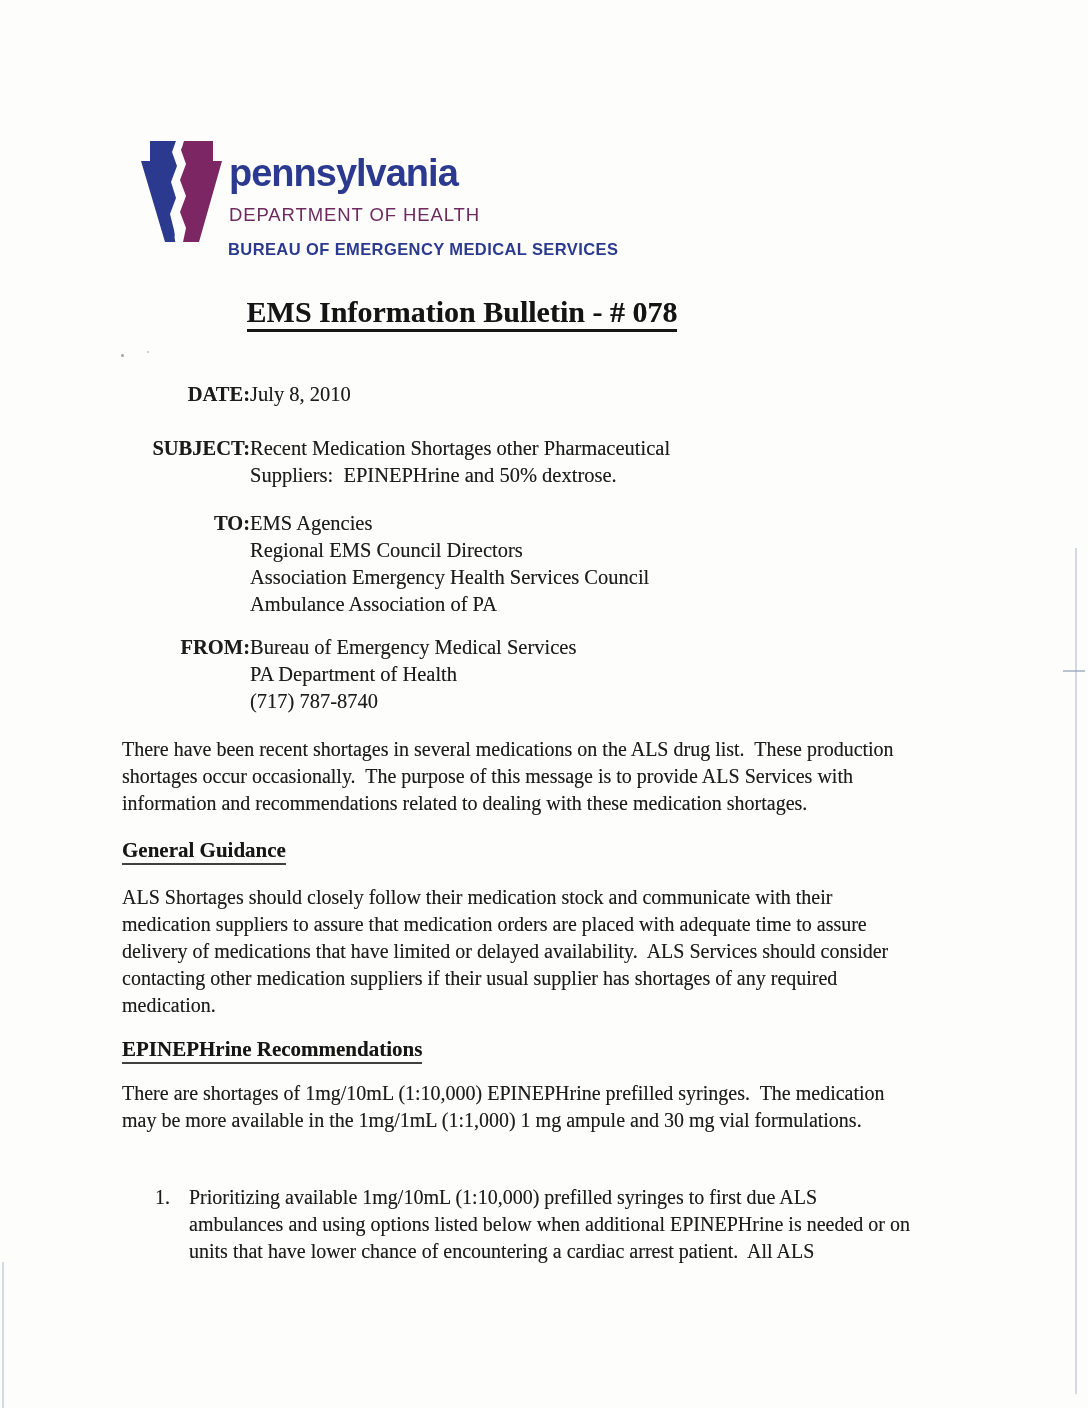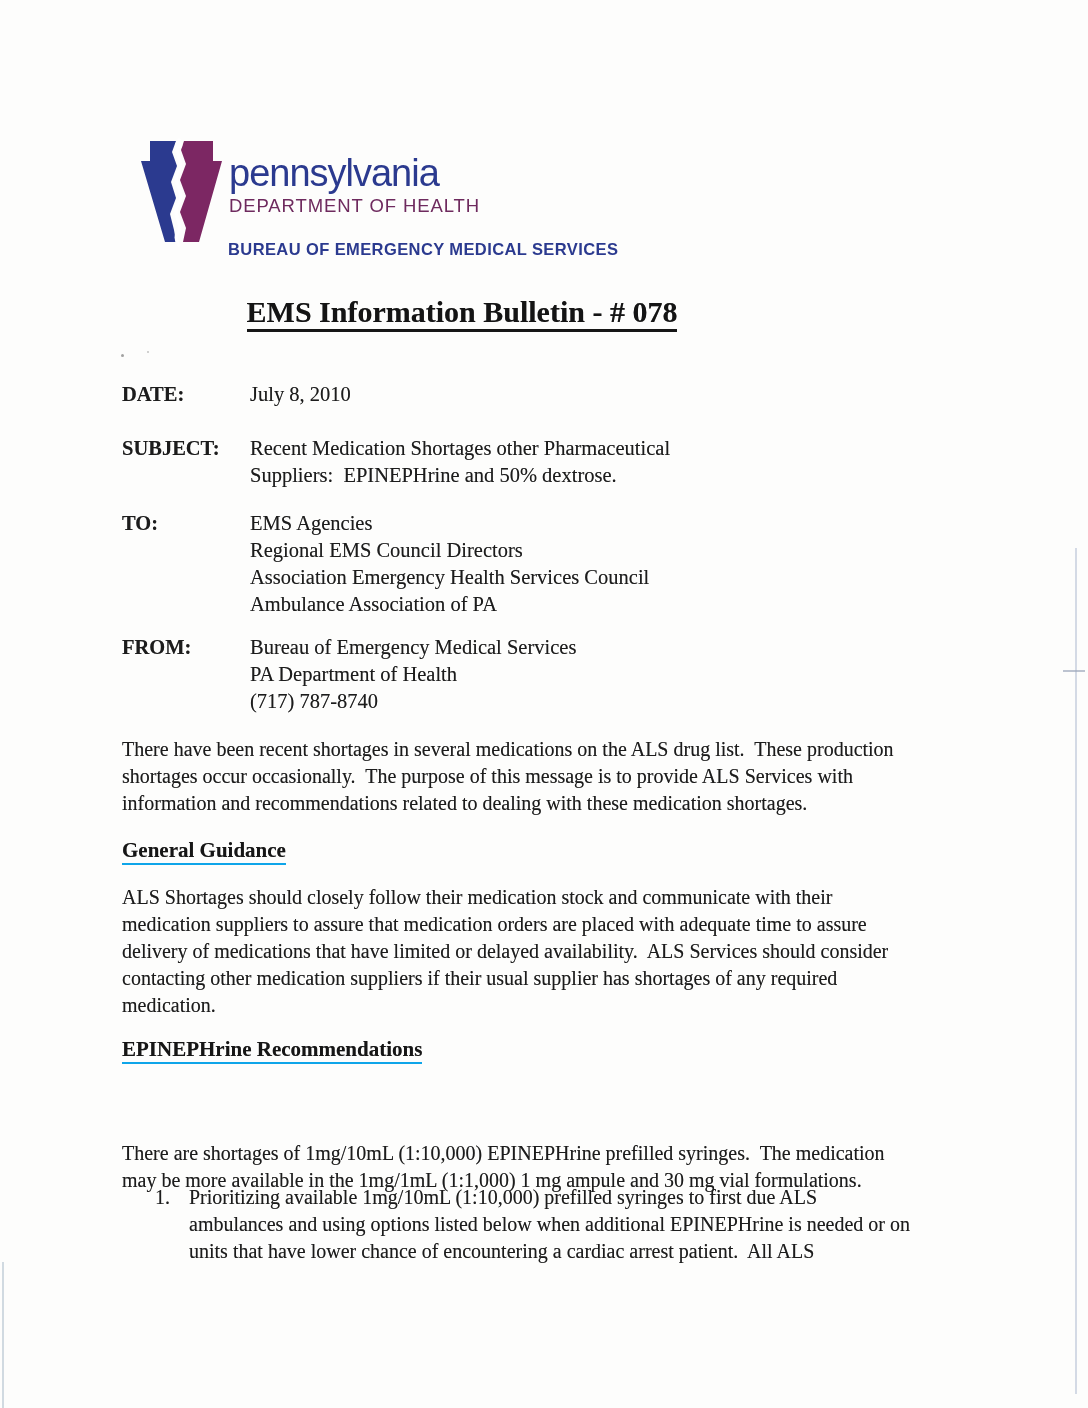--- a/index.html
+++ b/index.html
@@ -13,55 +13,55 @@
   }
   .page{
     position:absolute;inset:0;
     background:#fdfdfc;
   }
   .line{white-space:pre;font-family:Liberation Serif, serif;}
   
   .keystone{position:absolute;left:133px;top:138px;width:96px;height:112px;}
   .logo-text{position:absolute;left:229px;top:154px;font-family:"Liberation Sans", sans-serif;}
   .wordmark{
-    font-size:38px;font-weight:normal;color:#2b3a8f;
+    font-size:38px;font-weight:bold;color:#2b3a8f;
     letter-spacing:-1px;line-height:1.05;
   }
   .dept{
     font-size:18.5px;color:#6e2a5e;letter-spacing:0.9px;
-    margin-top:1px;
+    margin-top:10px;
   }
   .bureau{
     position:absolute;left:228px;top:240px;
     font-family:"Liberation Sans", sans-serif;
     font-size:16.5px;font-weight:bold;color:#2b3a8f;letter-spacing:0.4px;
   }
   
   .title{
     position:absolute;top:295px;left:0;width:924px;
     text-align:center;font-size:30px;font-weight:bold;margin:0;
     color:#141414;
   }
   .title span{border-bottom:3px solid #161616;padding-bottom:1px;}
   
   .field{
     position:absolute;left:122px;display:flex;
     font-size:20.5px;line-height:27px;
   }
-  .field .label{width:128px;font-weight:bold;flex:none;}
+  .field .label{width:128px;font-weight:bold;flex:none;text-align:right;}
   
   .para{
     position:absolute;left:122px;
     font-size:20px;line-height:27px;
   }
   .heading{
     position:absolute;left:122px;
     font-size:21px;font-weight:bold;color:#161616;
   }
-  .heading span{border-bottom:2px solid #0ea5e9;padding-bottom:1px;}
+  .heading span{border-bottom:2px solid #404040;padding-bottom:1px;}
   .list-item{
     position:absolute;left:155px;display:flex;
     font-size:20px;line-height:27px;
   }
   .list-item .num{width:34px;flex:none;}
   
   .para,.field,.heading,.title,.list-item{text-shadow:0 0 0.5px rgba(25,25,25,0.45);}
   
   .artifact{position:absolute;pointer-events:none;}
   .art-right-line{left:1075px;top:548px;width:2px;height:846px;background:#c9d1de;opacity:0.8;}
@@ -141,21 +141,21 @@
     <div class="line">ALS Shortages should closely follow their medication stock and communicate with their</div>
     <div class="line">medication suppliers to assure that medication orders are placed with adequate time to assure</div>
     <div class="line">delivery of medications that have limited or delayed availability.  ALS Services should consider</div>
     <div class="line">contacting other medication suppliers if their usual supplier has shortages of any required</div>
     <div class="line">medication.</div>
   </div>
 
   <div class="heading" style="top:1037px">
     <span>EPINEPHrine Recommendations</span>
   </div>
-  <div class="para" style="top:1140px">
+  <div class="para" style="top:1080px">
     <div class="line">There are shortages of 1mg/10mL (1:10,000) EPINEPHrine prefilled syringes.  The medication</div>
     <div class="line">may be more available in the 1mg/1mL (1:1,000) 1 mg ampule and 30 mg vial formulations.</div>
   </div>
 
   <div class="list-item" style="top:1184px">
     <span class="num">1.</span>
     <div class="lines">
       <div class="line">Prioritizing available 1mg/10mL (1:10,000) prefilled syringes to first due ALS</div>
       <div class="line">ambulances and using options listed below when additional EPINEPHrine is needed or on</div>
       <div class="line">units that have lower chance of encountering a cardiac arrest patient.  All ALS</div>

